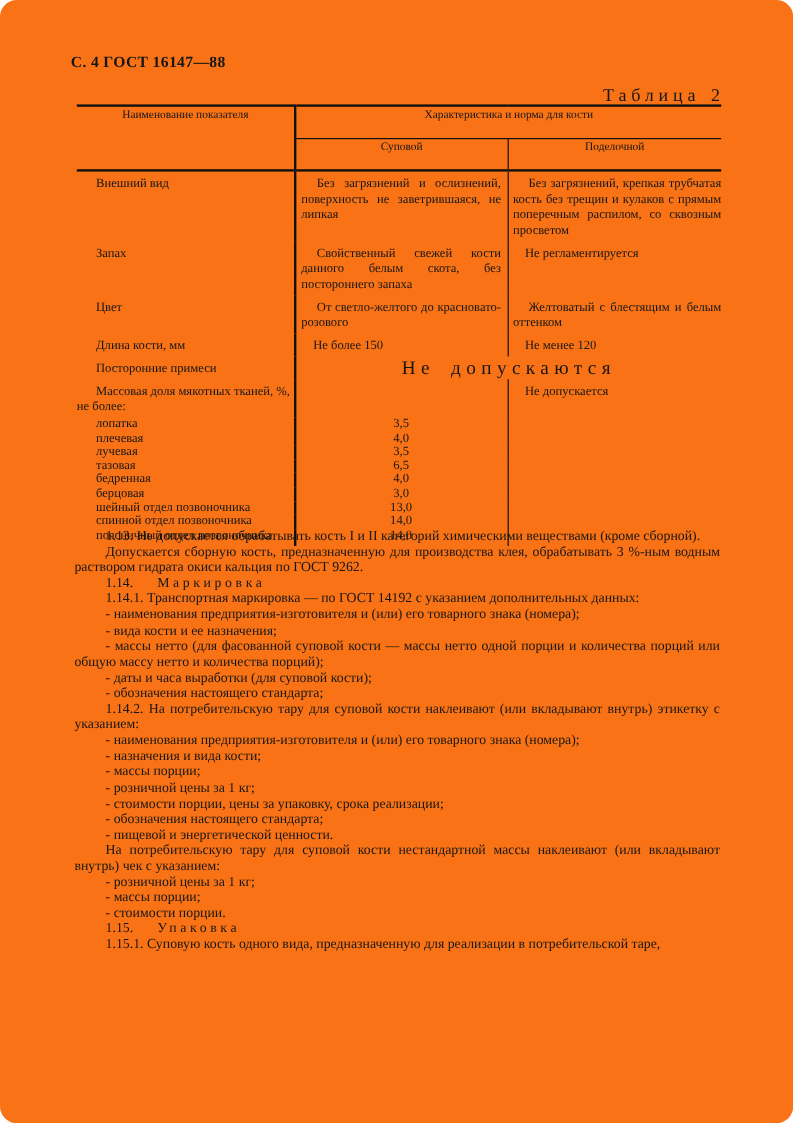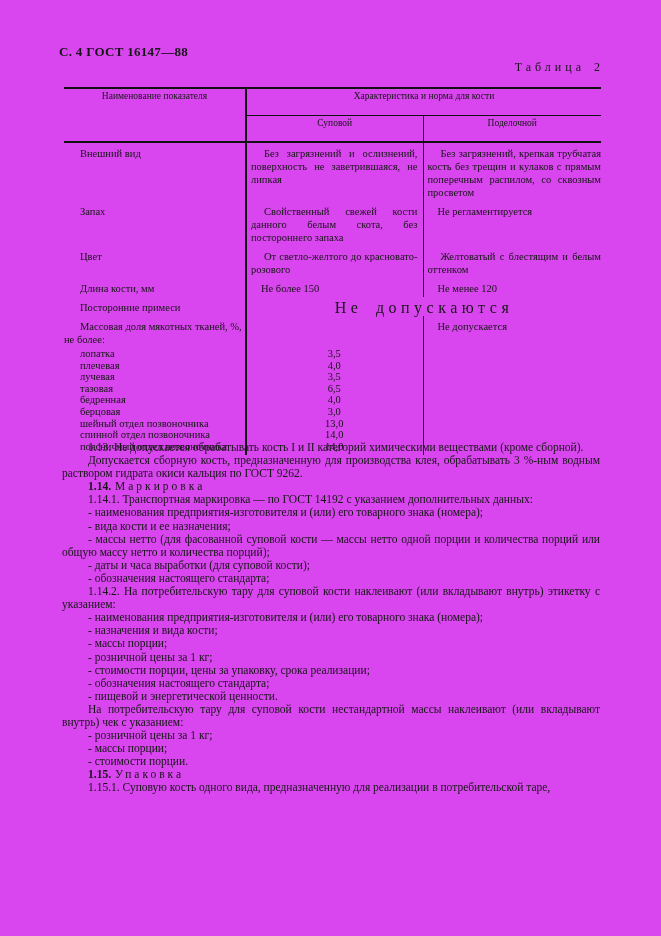--- a/index.html
+++ b/index.html
@@ -6,37 +6,38 @@
   body {
     width: 661px; height: 936px;
     background: #ffffff;
     font-family: "Liberation Serif", "DejaVu Serif", serif;
     color: #161616;
     -webkit-font-smoothing: antialiased;
   }
   .page {
     position: relative;
     width: 661px; height: 936px;
-    background: #d946ef;
+    background: #f97316;
     overflow: hidden;
+    border-radius: 14px;
   }
   
   .doc-header {
     position: absolute;
     left: 59px; top: 44px;
     font-size: 13px;
     font-weight: bold;
     letter-spacing: 0.3px;
     white-space: nowrap;
   }
   
   .table-caption {
     position: absolute;
-    top: 60px; right: 61px;
-    font-size: 12px;
+    top: 72px; right: 61px;
+    font-size: 15px;
     white-space: nowrap;
   }
   .table-caption .cap-word { letter-spacing: 4px; }
   .table-caption .cap-num { margin-left: 9px; }
 
   
   table.gost {
     position: absolute;
     left: 64px; top: 87px;
     width: 537px;
@@ -82,21 +83,21 @@
   .text-block {
     position: absolute;
     left: 62px; top: 441px;
     width: 538px;
     font-size: 11.5px;
     line-height: 13.1px;
     text-align: justify;
   }
   .text-block p { margin: 0; text-indent: 26px; }
   .text-block p.head .sp { letter-spacing: 3px; }
-  .text-block p.head .num { margin-right: 4px; font-weight: bold; }
+  .text-block p.head .num { margin-right: 20px; }
 </style>
 </head>
 <body>
 
 <div class="page">
 
   <div class="doc-header">С. 4 ГОСТ 16147—88</div>
 
   <div class="table-caption">
     <span class="cap-word">Таблица</span><span class="cap-num">2</span>

